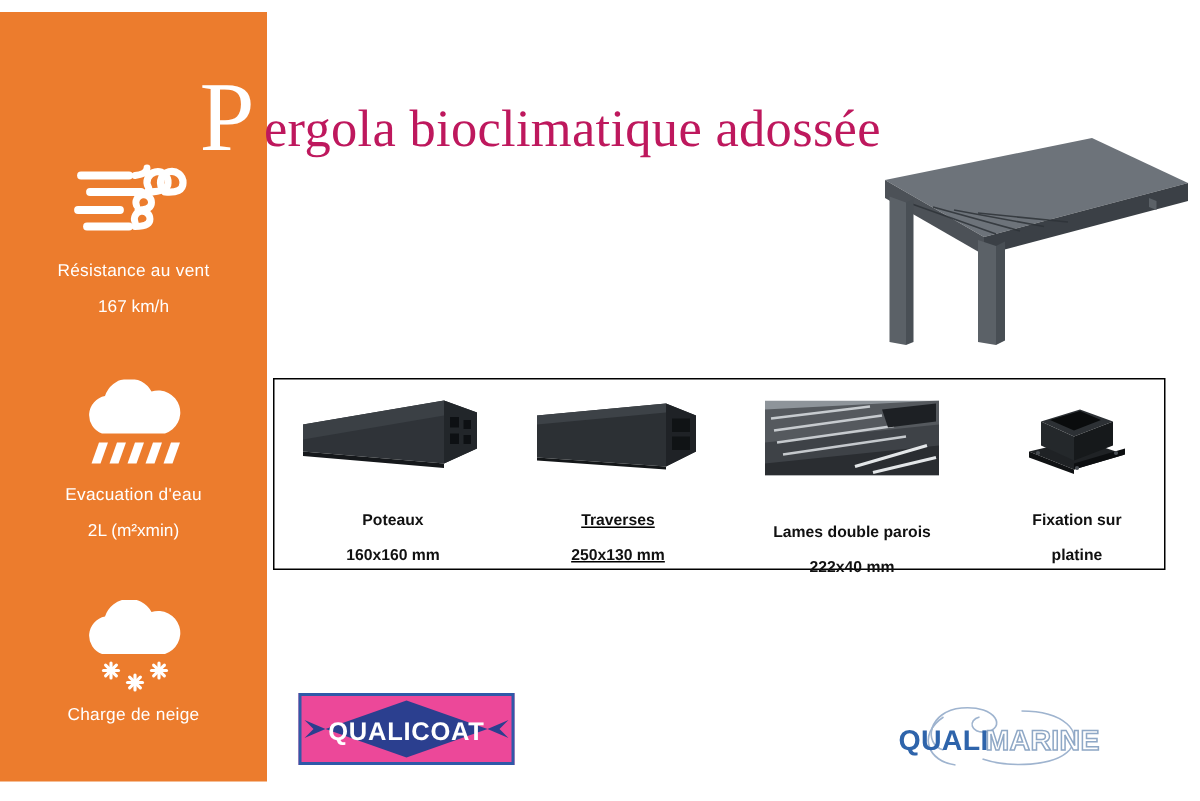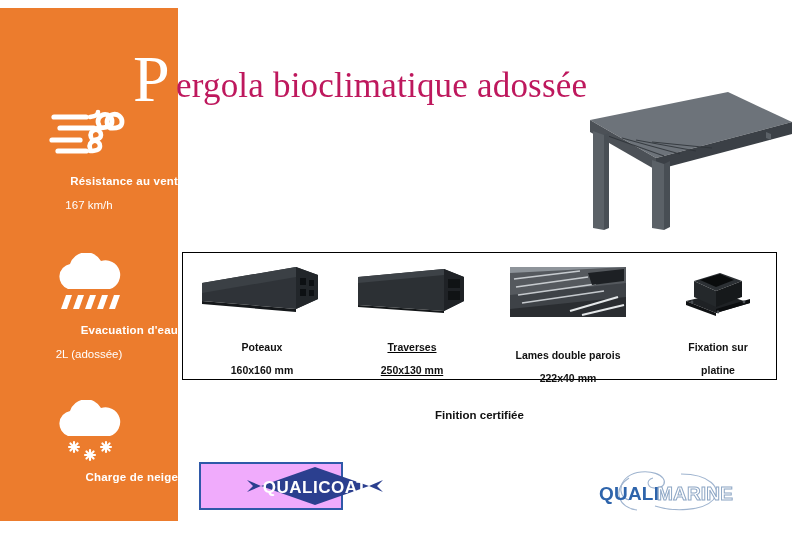--- a/index.html
+++ b/index.html
@@ -15,23 +15,22 @@
   
   .sidebar{
     position:absolute;left:0;top:8px;width:178px;height:513px;
     background:#ec7c2d;
   }
   .spec{
     position:absolute;left:0;width:178px;text-align:center;color:#fff;
   }
   .spec .ico{height:62px;display:flex;align-items:center;justify-content:center;}
   .spec .lbl{
-    font-size:11.5px;letter-spacing:.2px;margin-top:9px;font-weight:700;
+    font-size:11.5px;letter-spacing:.2px;margin-top:9px;font-weight:400;
     color:#fff;
-    text-align:right;
   }
   .spec .val{
     font-size:11.5px;margin-top:12px;font-weight:400;color:#fff;text-align:center;
   }
   #spec-wind{top:96px;}
   #spec-water{top:245px;}
   #spec-snow{top:392px;}
 
   
   .title-wrap{
@@ -67,21 +66,21 @@
   #prod-2 .nm{margin-top:32px;}
   #prod-3{left:480px;width:110px;}
 
   
   .cert-title{
     position:absolute;left:182px;top:409px;width:595px;text-align:center;
     font-size:11.5px;font-weight:700;color:#111;
   }
   .logo-qualicoat{
     position:absolute;left:199px;top:462px;width:144px;height:48px;
-    border:2px solid #2f59a8;background:#f0abfc;box-sizing:border-box;padding-left:44px;
+    border:2px solid #2f59a8;background:#ec4899;box-sizing:border-box;
   }
   .logo-qualimarine{
     position:absolute;left:585px;top:466px;width:160px;height:52px;
   }
 </style>
 </head>
 <body>
 
 <div class="page">
 
@@ -114,21 +113,21 @@
           <g fill="#ffffff">
             <path d="M20 42 l6 0 l-5 14 l-6 0 Z"></path>
             <path d="M32 42 l6 0 l-5 14 l-6 0 Z"></path>
             <path d="M44 42 l6 0 l-5 14 l-6 0 Z"></path>
             <path d="M56 42 l6 0 l-5 14 l-6 0 Z"></path>
             <path d="M68 42 l6 0 l-5 14 l-6 0 Z"></path>
           </g>
         </svg>
       </div>
       <div class="lbl">Evacuation d'eau</div>
-      <div class="val">2L (adossée)</div>
+      <div class="val">2L (m²xmin)</div>
     </div>
 
     <div class="spec" id="spec-snow">
       <div class="ico">
         <svg width="86" height="62" viewBox="0 0 86 62">
           <path d="M22 36 a13 13 0 0 1 2 -25 a17 17 0 0 1 31 -3 a14 14 0 0 1 9 28 Z" fill="#ffffff"></path>
           <g stroke="#ffffff" stroke-width="2.1" stroke-linecap="round" fill="none">
             <g transform="translate(28,47)">
               <line x1="-5" y1="0" x2="5" y2="0"></line>
                 <line x1="0" y1="-5" x2="0" y2="5"></line>
@@ -261,21 +260,20 @@
             <circle cx="42" cy="47" r="1.4"></circle>
             <circle cx="68" cy="37" r="1.4"></circle>
           </g>
         </svg>
       </div>
       <div class="nm">Fixation sur</div>
       <div class="dim">platine</div>
     </div>
   </div>
 
-  <div class="cert-title">Finition certifiée</div>
 
   <div class="logo-qualicoat">
     <svg width="140" height="44" viewBox="0 0 140 44">
       <polygon points="70,3 124,22 70,41 16,22" fill="#2b3f8f"></polygon>
       <polygon points="16,22 2,16 8,22 2,28" fill="#2b3f8f"></polygon>
       <polygon points="124,22 138,16 132,22 138,28" fill="#2b3f8f"></polygon>
       <text x="70" y="29" text-anchor="middle" font-family="Liberation Sans, sans-serif" font-size="17" font-weight="700" fill="#ffffff" letter-spacing="0.5">QUALICOAT</text>
     </svg>
   </div>
 

